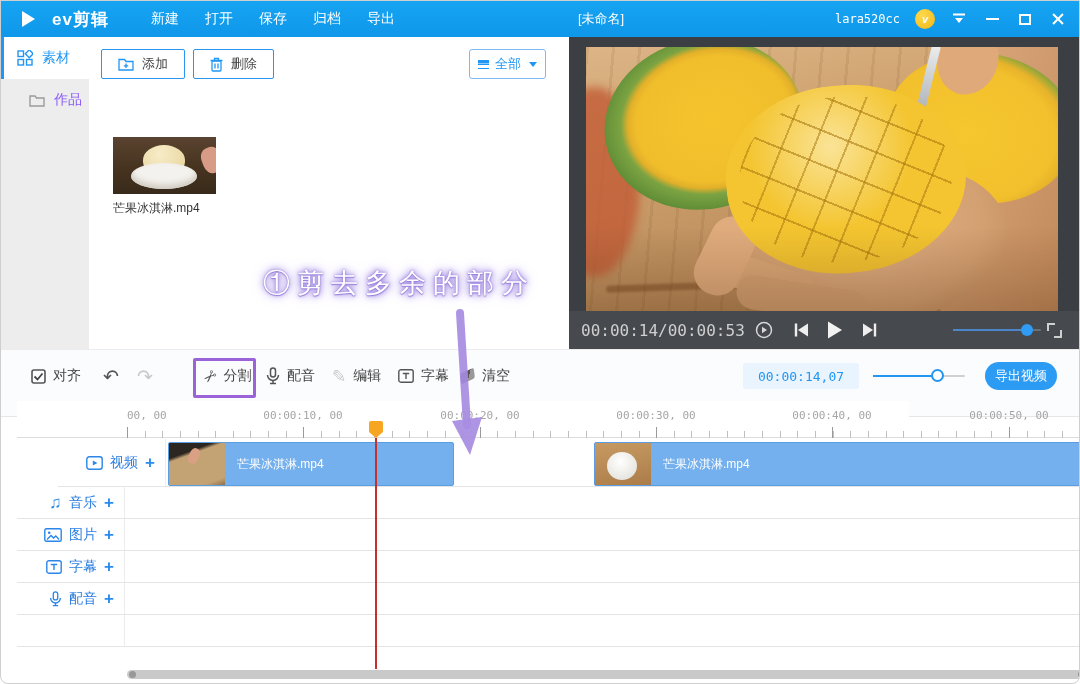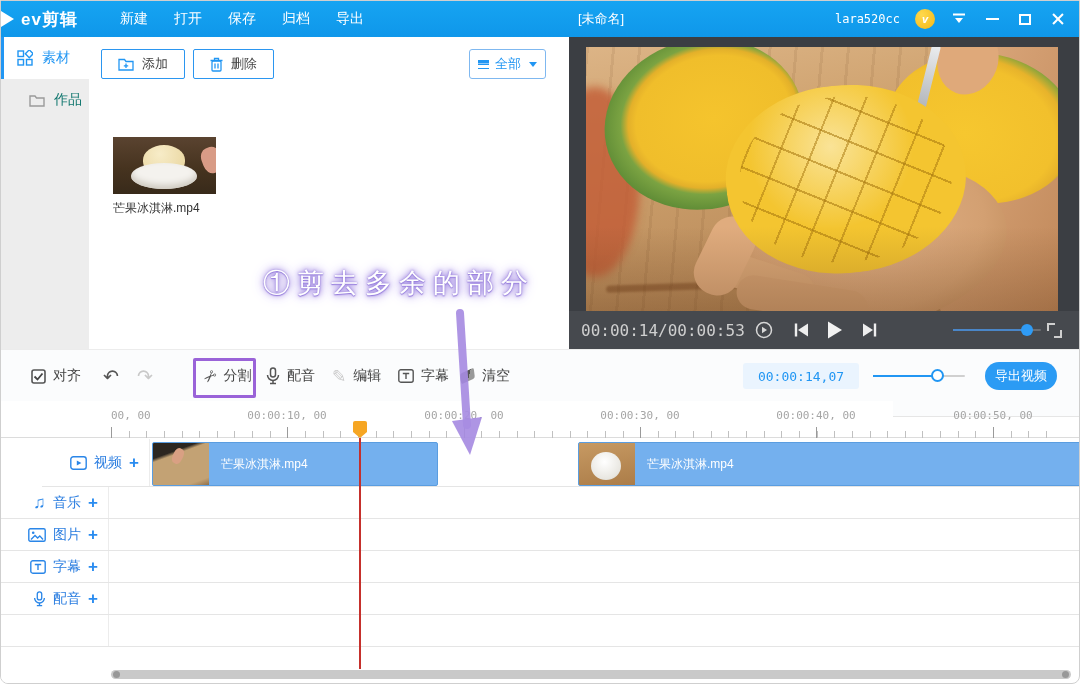--- a/index.html
+++ b/index.html
@@ -5,21 +5,21 @@
   * { margin:0; padding:0; box-sizing:border-box; }
   html,body { width:1080px; height:684px; overflow:hidden; background:#fff;
               font-family:"Liberation Sans", sans-serif; }
   .window { position:relative; width:1080px; height:684px; background:#fff;
             border:1px solid #cfcfcf; border-radius:0 0 8px 8px; overflow:hidden; }
 
   
   .titlebar { position:absolute; left:0; top:0; width:100%; height:36px;
               background:linear-gradient(180deg,#16a4f2,#0f97ea);
               display:flex; align-items:center; color:#fff; }
-  .logo { display:flex; align-items:center; gap:7px; margin-left:0; }
+  .logo { display:flex; align-items:center; gap:17px; margin-left:21px; }
   .logo-play { width:0; height:0; border-left:13px solid #fff; border-top:8px solid transparent; border-bottom:8px solid transparent; }
   .logo-text { font-size:17px; font-weight:bold; letter-spacing:1px; }
   .menu { display:flex; gap:26px; margin-left:42px; font-size:14px; }
   .menu-item { cursor:default; }
   .doc-title { position:absolute; left:600px; transform:translateX(-50%); font-size:13px; }
   .tb-right { position:absolute; right:12px; display:flex; align-items:center; gap:15px; }
   .username { font-family:"DejaVu Sans Mono", monospace; font-size:12px; }
   .avatar { width:20px; height:20px; border-radius:50%; background:radial-gradient(circle at 35% 30%,#ffd94d,#f2b714);
             display:flex; align-items:center; justify-content:center;
             color:#fff; font-size:11px; font-weight:bold; font-style:italic; }
@@ -31,21 +31,21 @@
   .close-glyph::before { transform:rotate(45deg); } .close-glyph::after { transform:rotate(-45deg); }
 
   
   .main { position:absolute; left:0; top:36px; width:1080px; height:312px; }
 
   
   .library { position:absolute; left:0; top:0; width:568px; height:312px; background:#fff; }
   .side-tabs { position:absolute; left:0; top:0; width:88px; height:312px; background:#ededed; }
   .side-tab { height:42px; display:flex; align-items:center; gap:9px; padding-left:16px; font-size:14px; }
   .side-tab.active { background:#fff; border-left:3px solid #2196f3; padding-left:13px; color:#2196f3; }
-  .side-tab.inactive { color:#0f766e;padding-left:28px; }
+  .side-tab.inactive { color:#8b5cf6;padding-left:28px; }
   .lib-buttons { position:absolute; left:100px; top:12px; display:flex; gap:8px; }
   .lib-btn { height:30px; padding:0 16px; background:#fff; border:1px solid #2b96f0; border-radius:2px;
              display:flex; align-items:center; gap:8px; font-size:13px; color:#444; cursor:pointer; }
   .filter-dd { position:absolute; left:468px; top:12px; width:77px; height:30px; border:1px solid #7fb8f0;
                border-radius:3px; display:flex; align-items:center; gap:6px; padding:0 8px; color:#2196f3; font-size:13px; }
   .dd-lines { width:11px; height:9px; border-top:1.5px solid #2196f3;
               box-shadow:0 3px 0 -0.5px #2196f3 inset, 0 0 0 0 transparent; position:relative; }
   .dd-lines::after { content:""; position:absolute; left:0; top:3px; width:11px; height:1.5px; background:#2196f3; box-shadow:0 4px 0 #2196f3; }
   .dd-caret { margin-left:auto; width:0; height:0; border-left:4px solid transparent; border-right:4px solid transparent; border-top:5px solid #2196f3; }
   .media-item { position:absolute; left:112px; top:100px; width:103px; }
@@ -112,21 +112,21 @@
   .tb-timecode { position:absolute; left:742px; top:13px; width:116px; height:26px; background:#eaf4fe; border-radius:3px;
                  display:flex; align-items:center; justify-content:center; color:#2196f3;
                  font-family:"DejaVu Sans Mono", monospace; font-size:13px; }
   .tb-slider { position:absolute; left:872px; top:25px; width:92px; height:2px; background:#d0d0d0; border-radius:1px; cursor:pointer; }
   .tb-slider-fill { position:absolute; left:0; top:0; width:64px; height:2px; background:#2196f3; }
   .tb-slider-dot { position:absolute; left:58px; top:-6px; width:13px; height:13px; border-radius:50%; background:#fff; border:2px solid #2196f3; }
   .export-btn { position:absolute; left:984px; top:12px; width:72px; height:28px; background:#2b9bf4; border:none;
                 border-radius:14px; color:#fff; font-size:13px; cursor:pointer; font-family:inherit; }
 
   
-  .timeline { position:absolute; left:0; top:400px; width:892px; height:284px; background:#fff; }
+  .timeline { position:absolute; left:16px; top:400px; width:892px; height:284px; background:#fff; }
   .ruler { position:absolute; left:0; top:0; width:1080px; height:37px; border-bottom:1px solid #dcdcdc; }
   .ruler-label { position:absolute; top:8px; font-family:"DejaVu Sans Mono", monospace; font-size:11px; color:#a5a5a5; white-space:nowrap; }
   .rl-c { transform:translateX(-50%); }
   .minor-ticks { position:absolute; left:110px; top:30px; width:952px; height:7px;
                  background:repeating-linear-gradient(to right, #c0c0c0 0 1px, transparent 1px 17.64px); }
   .major-tick { position:absolute; top:26px; width:1px; height:11px; background:#9a9a9a; }
   .t-row { position:absolute; left:0; width:1080px; border-bottom:1px solid #e5e5e5; }
   .t-label { position:absolute; left:0; top:0; bottom:0; width:108px; border-right:1px solid #ececec;
              display:flex; align-items:center; justify-content:flex-end; gap:7px; padding-right:10px;
              font-size:14px; color:#2a7de0; }

